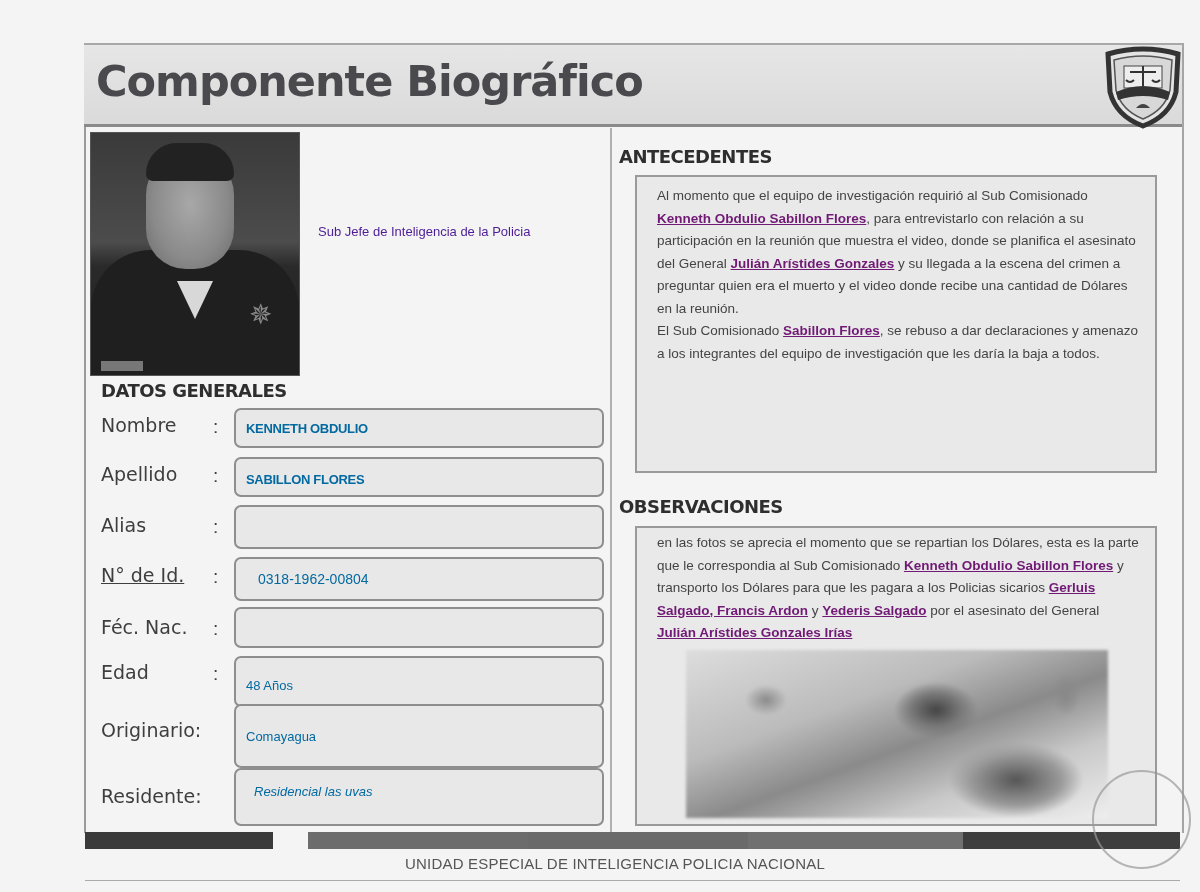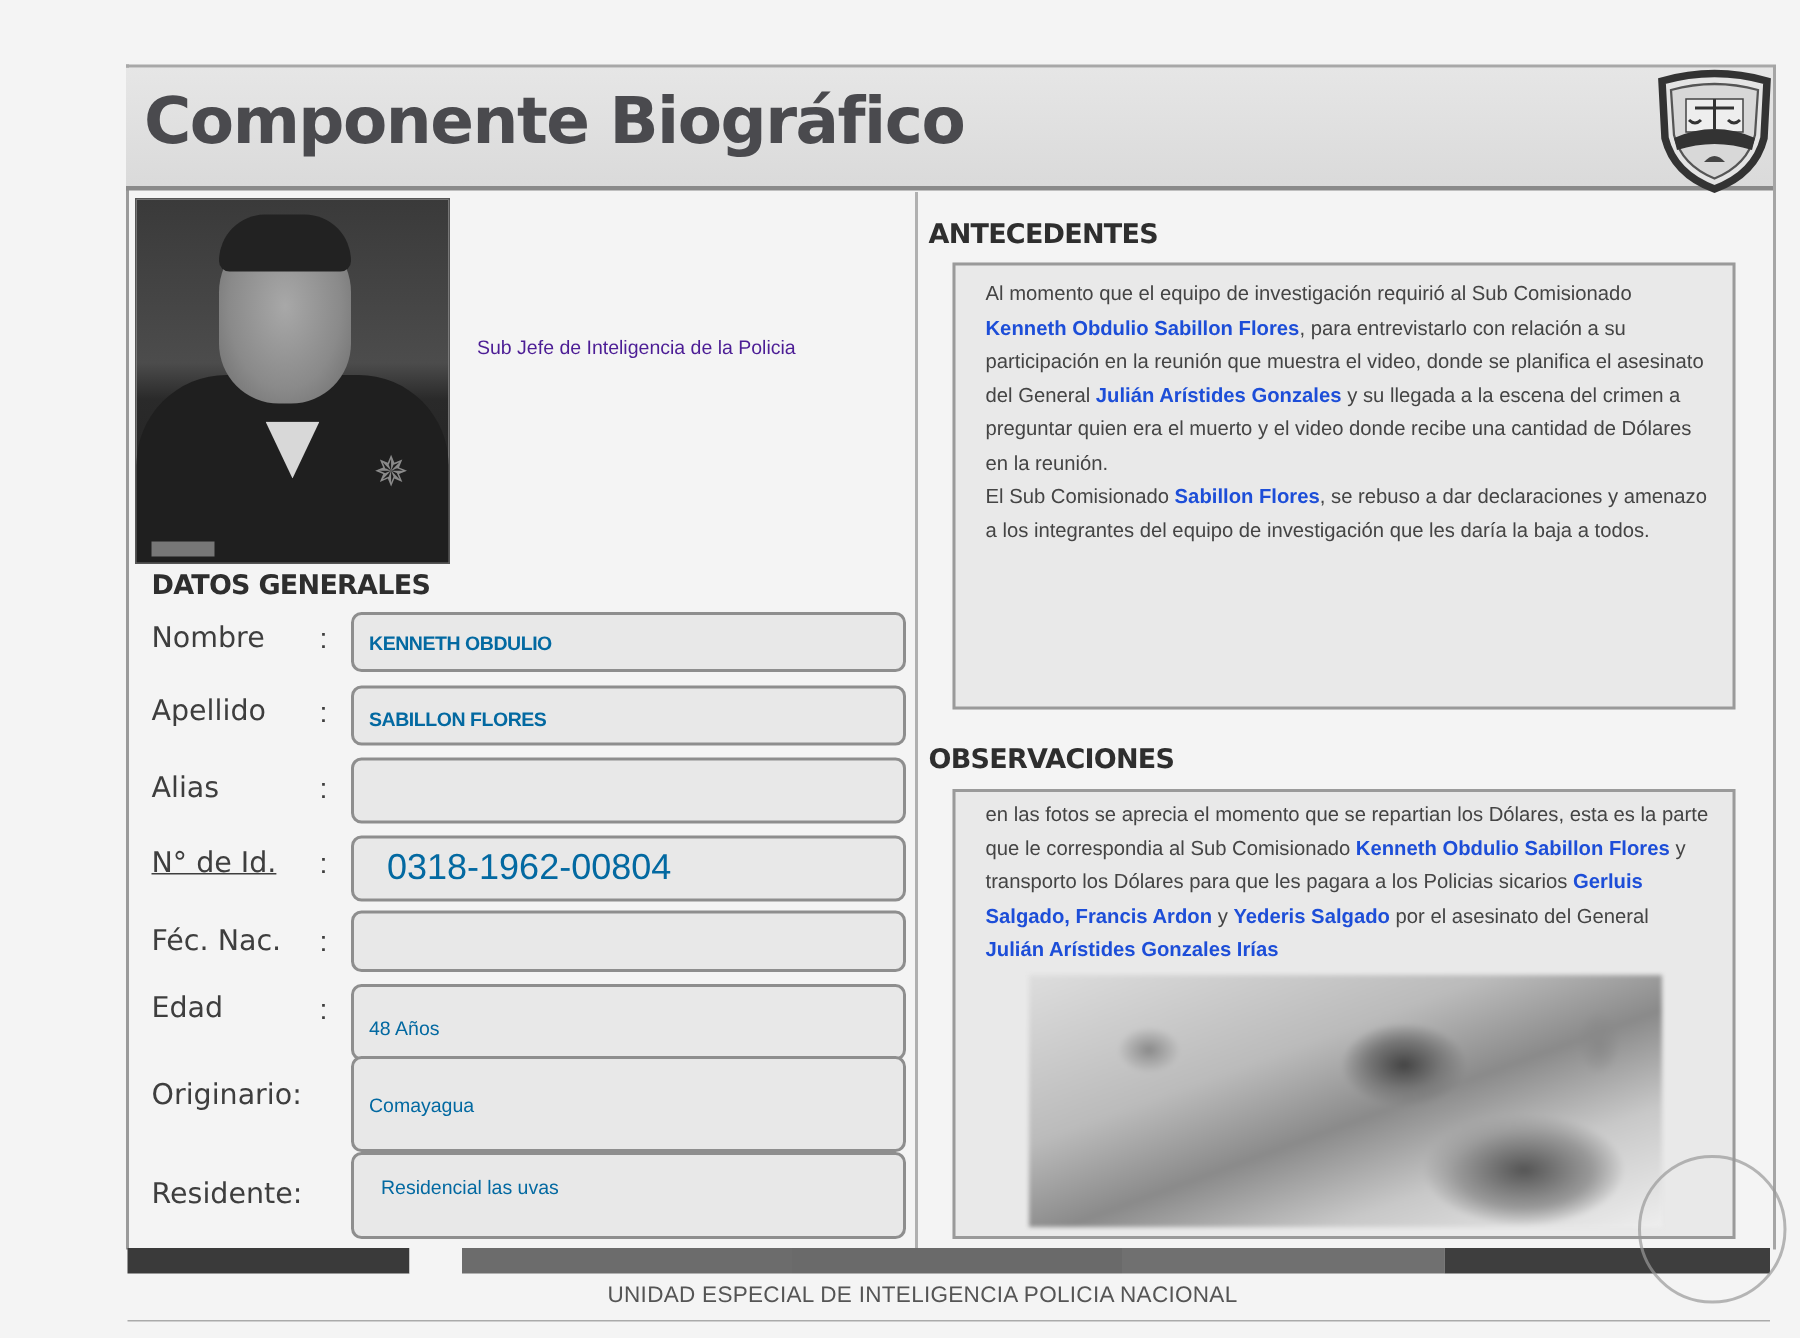--- a/index.html
+++ b/index.html
@@ -76,27 +76,27 @@
     position:absolute; left:213px; font-size:19px; color:#3e3e3e;
   }
   .field-box {
     position:absolute; left:234px; width:370px;
     border:2px solid #8e8e8e; border-radius:7px; background:#e8e8e8;
     box-sizing:border-box;
     font-size:13px; color:#0369a1; padding-left:10px;
     display:flex; align-items:center;
   }
   .field-box.upper { font-weight:bold; font-size:13px; letter-spacing:-0.3px; }
-  .field-box.big { font-size:24px; padding-left:22px;text-align:right; }
+  .field-box.big { font-size:14px; padding-left:22px;text-align:right; }
   .textbox {
     position:absolute; left:635px; width:522px;
     border:2px solid #9a9a9a; background:#e9e9e9; box-sizing:border-box;
     font-size:13.5px; line-height:22.5px; color:#444;
   }
-  .textbox b { color:#1d4ed8; }
+  .textbox b { color:#701a75;text-decoration:underline; }
   .money {
     position:absolute; left:686px; top:650px; width:422px; height:168px;
     background:
       radial-gradient(ellipse 60px 40px at 250px 60px, #444 0%, #777 40%, transparent 70%),
       radial-gradient(ellipse 30px 22px at 80px 50px, #8a8a8a 0%, transparent 70%),
       radial-gradient(ellipse 20px 30px at 380px 45px, #888 0%, transparent 70%),
       radial-gradient(ellipse 90px 50px at 330px 130px, #555 0%, #999 50%, transparent 75%),
       linear-gradient(160deg, #ddd 0%, #bbb 35%, #8a8a8a 55%, #c8c8c8 75%, #eee 100%);
     filter:blur(1.5px);
   }
@@ -171,21 +171,21 @@
 <div class="field-box" style="top:607px; height:41px;"></div>
 
 <div class="field-label" style="top:661px;">Edad</div>
 <div class="colon" style="top:663px;">:</div>
 <div class="field-box" style="top:656px; height:51px; padding-top:8px;">48  Años</div>
 
 <div class="field-label" style="top:719px;">Originario:</div>
 <div class="field-box" style="top:704px; height:64px;">Comayagua</div>
 
 <div class="field-label" style="top:785px;">Residente:</div>
-<div class="field-box" style="top:768px; height:58px; align-items:flex-start; padding-top:14px; padding-left:18px;">Residencial las uvas</div>
+<div class="field-box" style="top:768px; height:58px; align-items:flex-start; padding-top:14px; padding-left:18px;font-style:italic;">Residencial las uvas</div>
 
 <div class="section-title" style="left:619px; top:146px;">ANTECEDENTES</div>
 <div class="textbox" style="top:175px; height:298px; padding:8px 16px 0 20px;">
   <span>Al  momento que el  equipo de investigación  requirió al Sub Comisionado </span><b>Kenneth Obdulio Sabillon Flores</b><span>, para entrevistarlo  con relación a su participación en la reunión  que muestra el video, donde se planifica  el asesinato del General </span><b>Julián Arístides Gonzales</b><span> y su llegada a la escena del crimen a preguntar quien era el muerto y el video donde recibe  una cantidad de Dólares en la reunión.</span><br><span>El Sub Comisionado </span><b>Sabillon Flores</b><span>, se rebuso a dar declaraciones y amenazo a los integrantes del equipo de investigación que les daría la  baja a todos.</span>
 </div>
 
 <div class="section-title" style="left:619px; top:496px;">OBSERVACIONES</div>
 <div class="textbox" style="top:526px; height:300px; padding:4px 14px 0 20px;">
   <span> en las fotos se aprecia el momento que se repartian los Dólares, esta es la parte que le correspondia al Sub Comisionado </span><b>Kenneth Obdulio Sabillon Flores</b><span> y transporto los Dólares para que les pagara a los Policias sicarios </span><b>Gerluis Salgado, Francis Ardon</b><span>  y </span><b>Yederis Salgado</b><span> por el asesinato del  General </span><b>Julián Arístides Gonzales Irías</b>
 </div>

